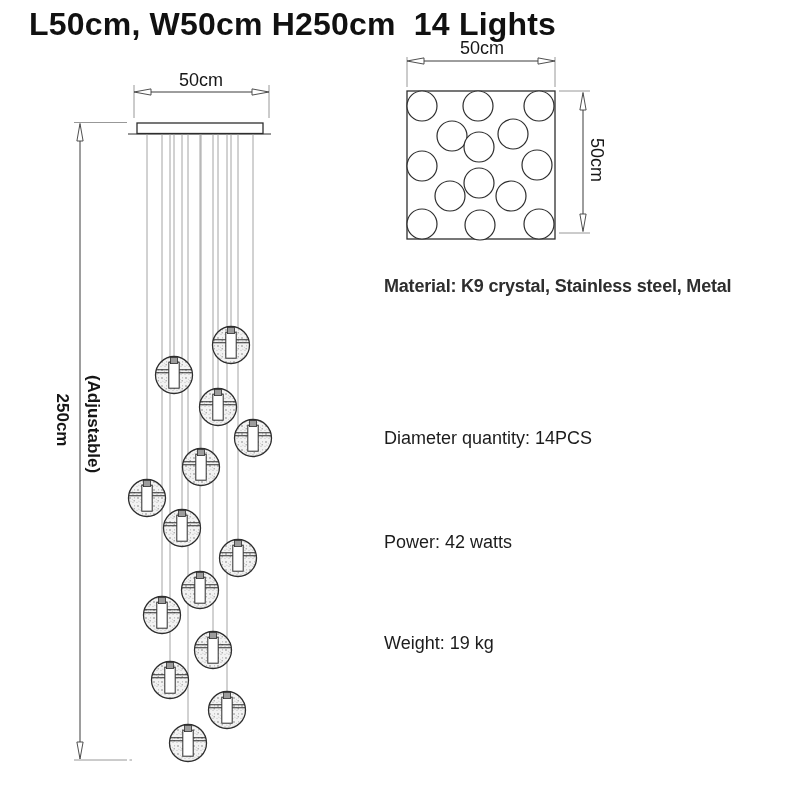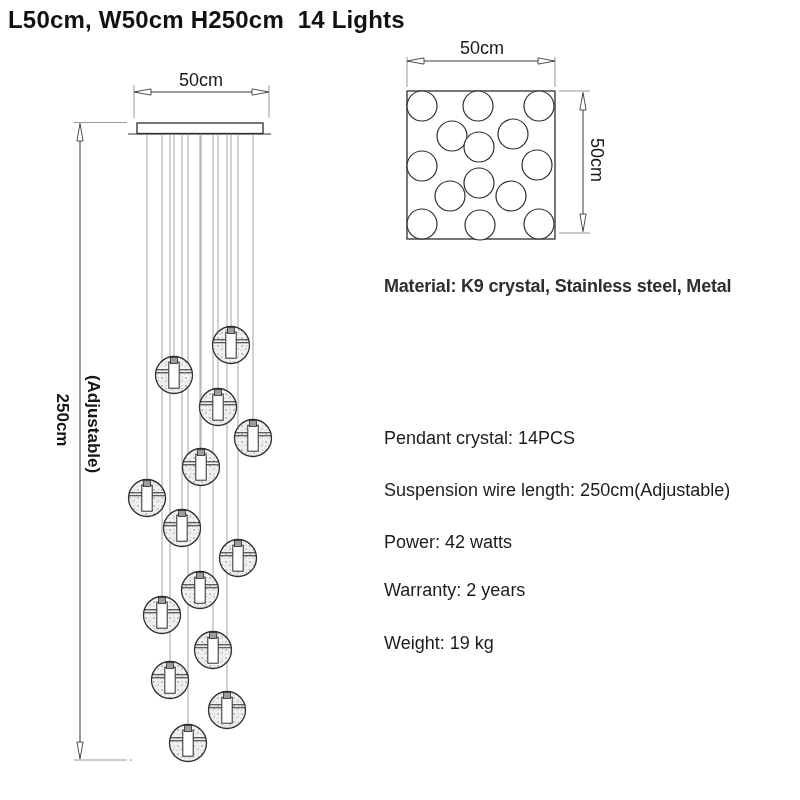--- a/index.html
+++ b/index.html
@@ -1,22 +1,22 @@
 <!DOCTYPE html>
 <html><head>
 <meta charset="utf-8">
 <style>
   html,body{margin:0;padding:0;}
   body{
     width:800px;height:800px;background:#ffffff;position:relative;overflow:hidden;
     font-family:"Liberation Sans",sans-serif;
   }
   #title{
-    position:absolute;left:8px;top:6px;
-    font-size:24px;font-weight:bold;color:#111;white-space:pre;letter-spacing:.2px;
+    position:absolute;left:29px;top:6px;
+    font-size:32px;font-weight:bold;color:#111;white-space:pre;letter-spacing:.2px;
   }
   #diagram-svg{position:absolute;left:0;top:0;width:800px;height:800px;}
   #specs{position:absolute;left:0;top:0;width:800px;height:800px;pointer-events:none;text-align:center;}
   .spec-line{
     position:absolute;left:384px;font-size:18px;color:#1c1c1c;white-space:pre;
   }
   .spec-line.strong{font-weight:bold;color:#2e2e2e;letter-spacing:-.2px;}
   svg text{font-family:"Liberation Sans",sans-serif;}
   .dimlabel{font-size:18px;fill:#161616;}
   .dimlabel.bold{font-weight:bold;font-size:17px;}
@@ -213,18 +213,16 @@
     <line class="ext" x1="559" y1="233" x2="590" y2="233"></line>
     <line class="dim" x1="583" y1="95" x2="583" y2="229"></line>
     <polygon class="arrow" points="583,92.5 579.9,110 586.1,110"></polygon>
     <polygon class="arrow" points="583,231.5 579.9,214 586.1,214"></polygon>
     <text class="dimlabel" transform="translate(597,160) rotate(90)" text-anchor="middle" dominant-baseline="central">50cm</text>
   </g>
 </svg>
 
 <div id="specs">
     <div class="spec-line strong" style="top: 276px;">Material: K9 crystal, Stainless steel, Metal</div>
-    <div class="spec-line" style="top: 428px;">Pendant crystal: 14PCS</div>
-    <div class="spec-line" style="top: 480px;">Suspension wire length: 250cm(Adjustable)</div>
+    <div class="spec-line" style="top: 428px;">Diameter quantity: 14PCS</div>
     <div class="spec-line" style="top: 532px;">Power: 42 watts</div>
-    <div class="spec-line" style="top: 580px;">Warranty: 2 years</div>
     <div class="spec-line" style="top: 633px;">Weight: 19 kg</div>
   </div>
 
 </body></html>

